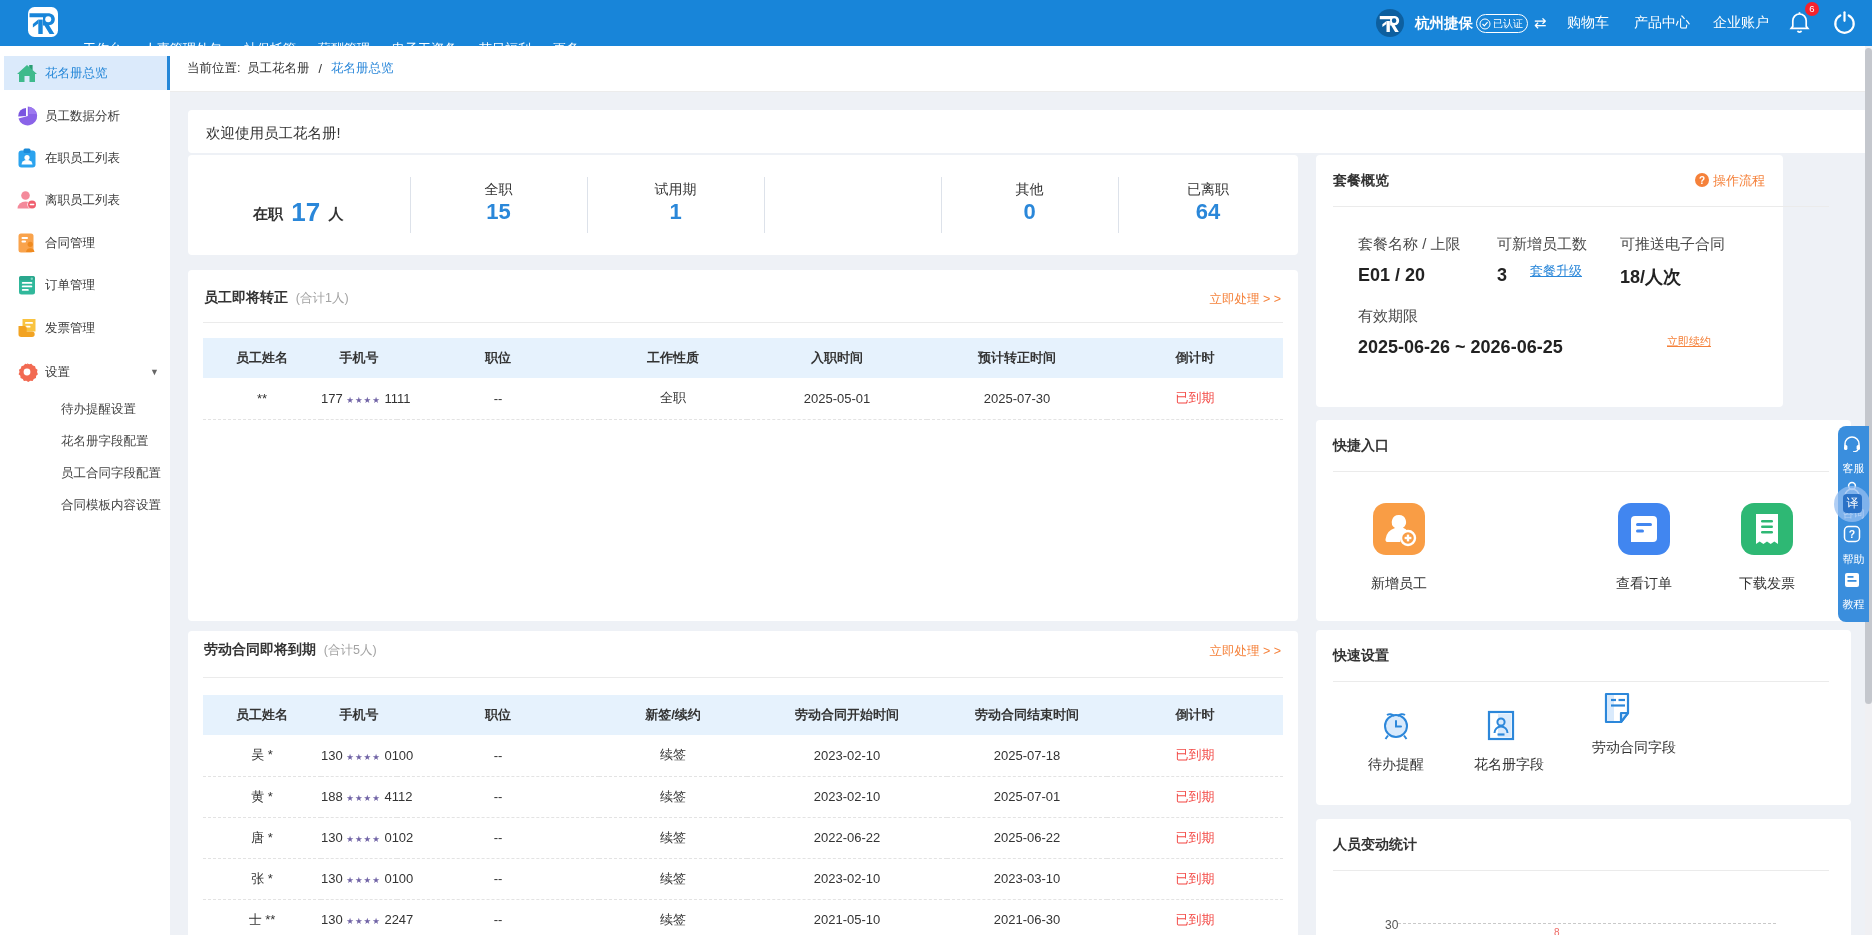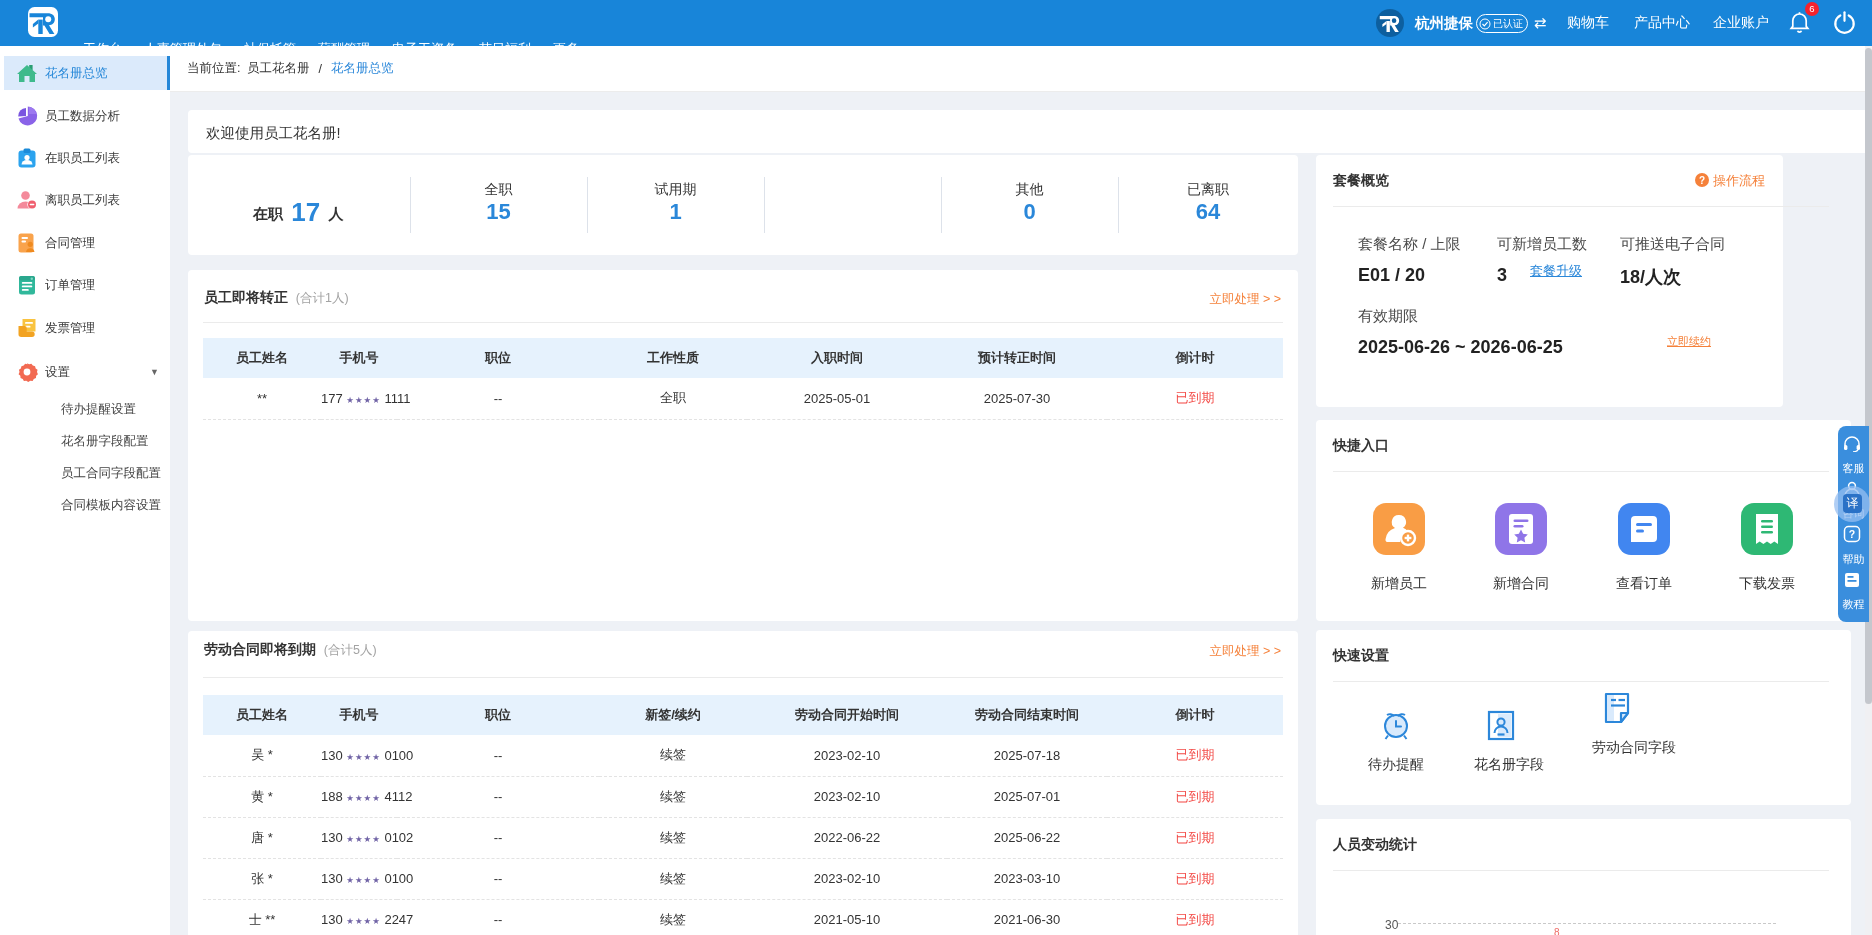--- a/index.html
+++ b/index.html
@@ -350,29 +350,20 @@
   <div class="hr" style="left:17px; top:51px; width:496px;"></div>
   <div class="qe-item" style="left:23px; top:83px;">
     <svg width="52" height="52" viewBox="0 0 52 52">
         <rect width="52" height="52" rx="13" fill="#f99d45"></rect>
         <path d="M26 12 a7 7 0 0 1 4 12.8 a11 11 0 0 1 5 4 a8 8 0 0 0 -8 8 l.3 2.2 H15 a2.5 2.5 0 0 1 -2.5 -2.8 a13.5 13.5 0 0 1 9.5 -11.3 A7 7 0 0 1 26 12 Z" fill="#fff"></path>
         <circle cx="35" cy="35" r="7" fill="none" stroke="#fff" stroke-width="2.4"></circle>
         <line x1="35" y1="31.6" x2="35" y2="38.4" stroke="#fff" stroke-width="2.4"></line>
         <line x1="31.6" y1="35" x2="38.4" y2="35" stroke="#fff" stroke-width="2.4"></line>
       </svg>
     <div class="qe-lab">新增员工</div></div>
-  <div class="qe-item" style="left:145px; top:83px;">
-    <svg width="52" height="52" viewBox="0 0 52 52">
-        <rect width="52" height="52" rx="13" fill="#8f75e8"></rect>
-        <rect x="14" y="11" width="24" height="30" rx="3" fill="#fff"></rect>
-        <rect x="18.5" y="16.5" width="15" height="2.6" rx="1.3" fill="#8f75e8"></rect>
-        <rect x="18.5" y="22" width="10" height="2.6" rx="1.3" fill="#8f75e8"></rect>
-        <path d="M26 26.5 l2.1 4.2 4.7.7 -3.4 3.3 .8 4.7 -4.2-2.2 -4.2 2.2 .8-4.7 -3.4-3.3 4.7-.7 Z" fill="#8f75e8"></path>
-      </svg>
-    <div class="qe-lab">新增合同</div></div>
   <div class="qe-item" style="left:268px; top:83px;">
     <svg width="52" height="52" viewBox="0 0 52 52">
         <rect width="52" height="52" rx="13" fill="#4186f0"></rect>
         <path d="M13 17 a4 4 0 0 1 4 -4 h18 a4 4 0 0 1 4 4 v18 a4 4 0 0 1 -4 4 h-22 Z" fill="#fff"></path>
         <rect x="18" y="20" width="16" height="3" rx="1.5" fill="#4186f0"></rect>
         <rect x="18" y="26.5" width="8" height="3" rx="1.5" fill="#4186f0"></rect>
       </svg>
     <div class="qe-lab">查看订单</div></div>
   <div class="qe-item" style="left:391px; top:83px;">
     <svg width="52" height="52" viewBox="0 0 52 52">

